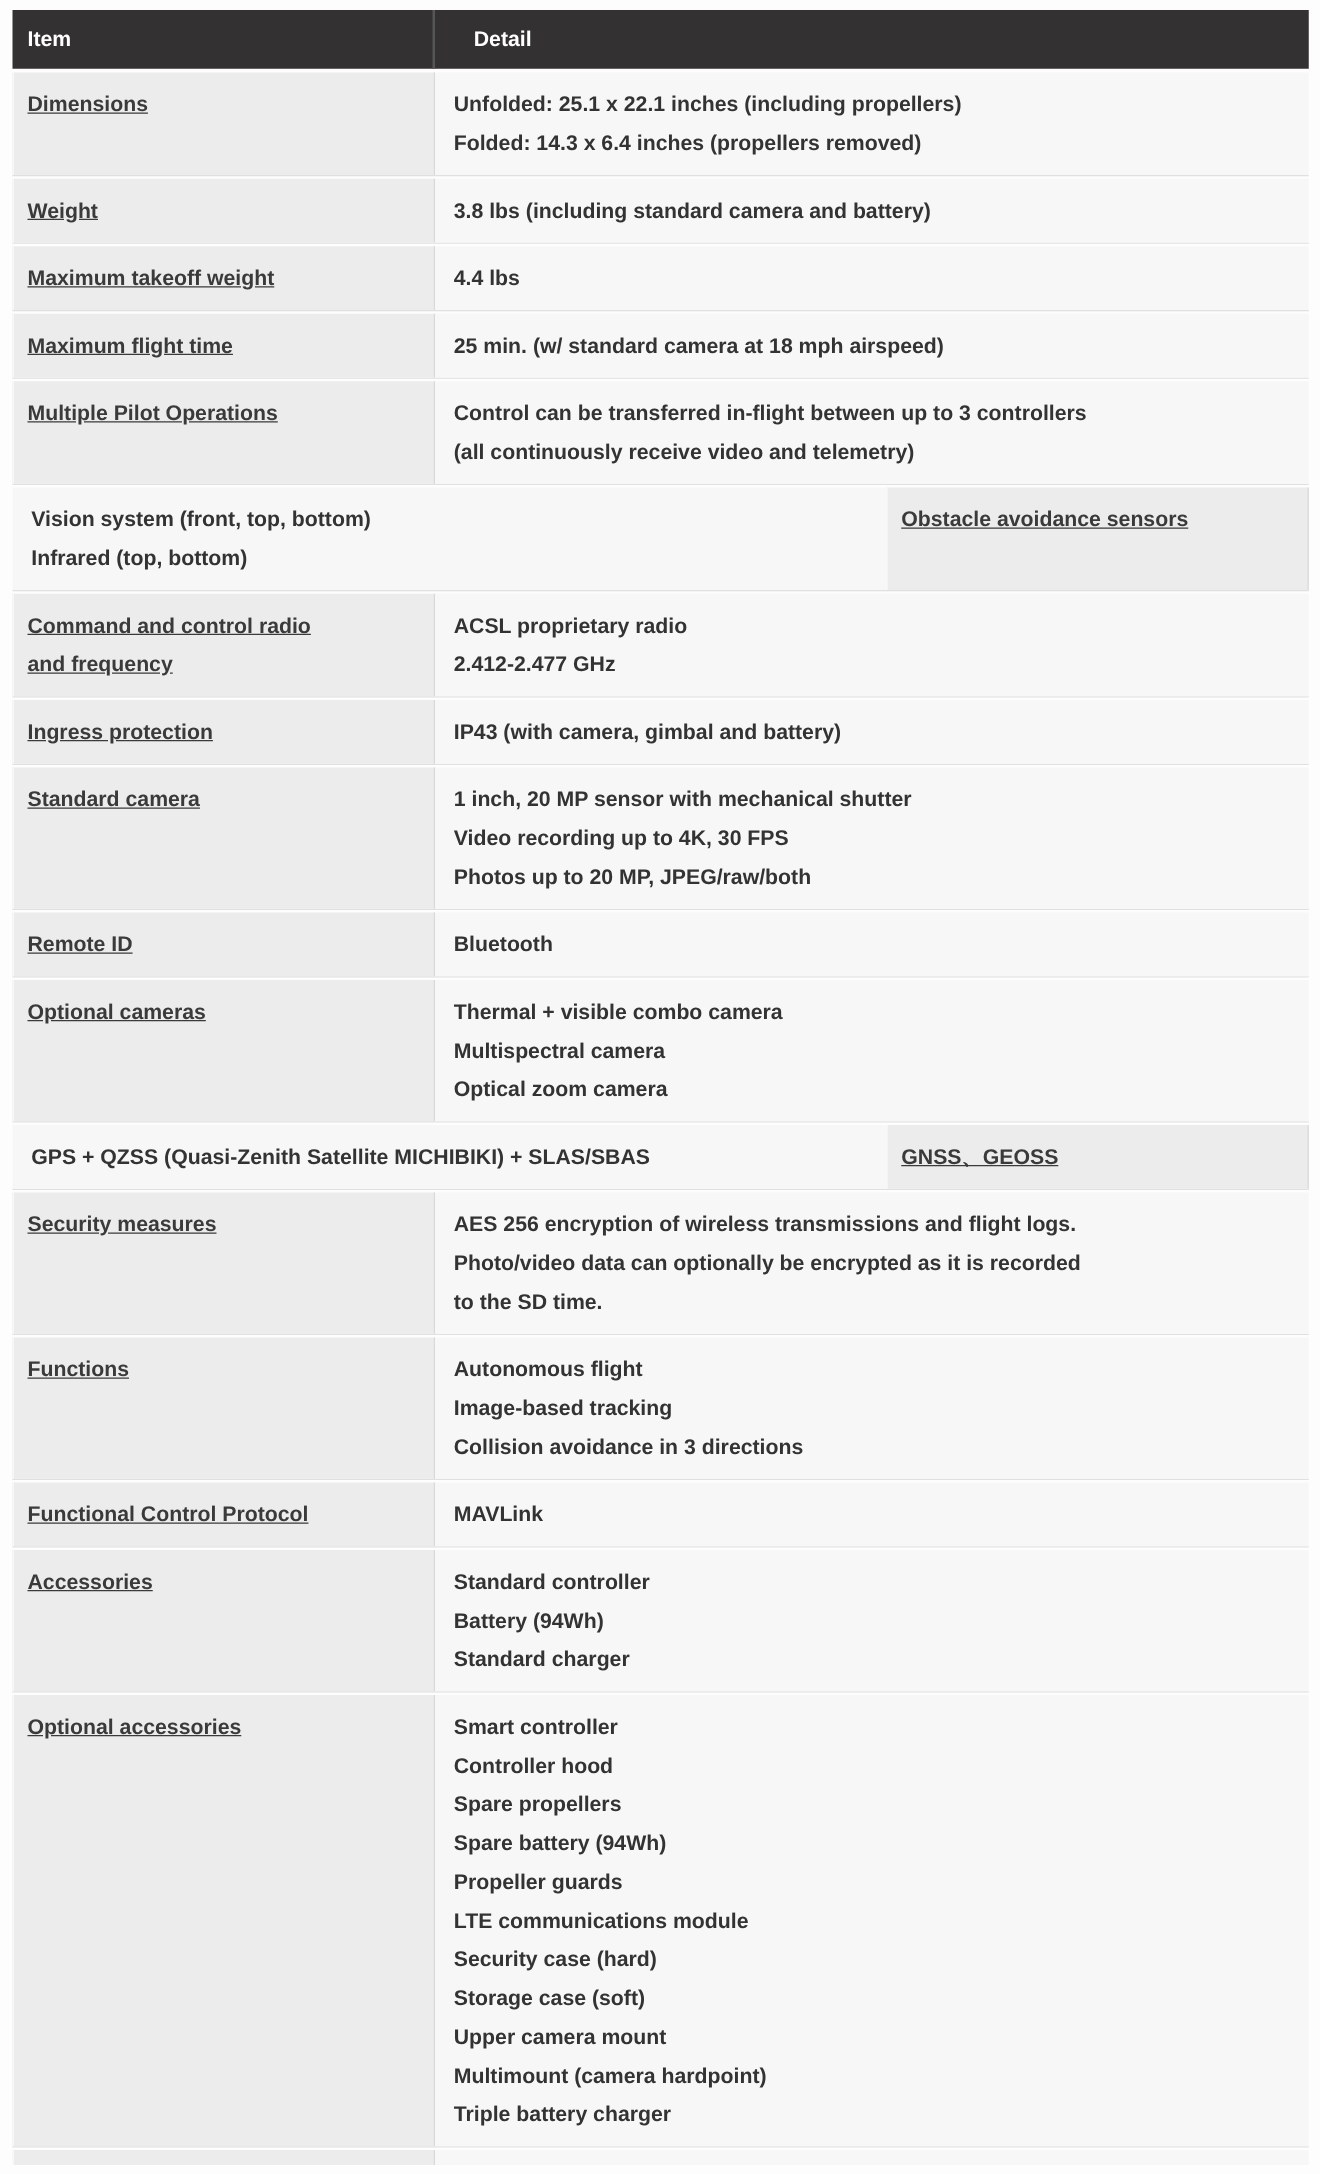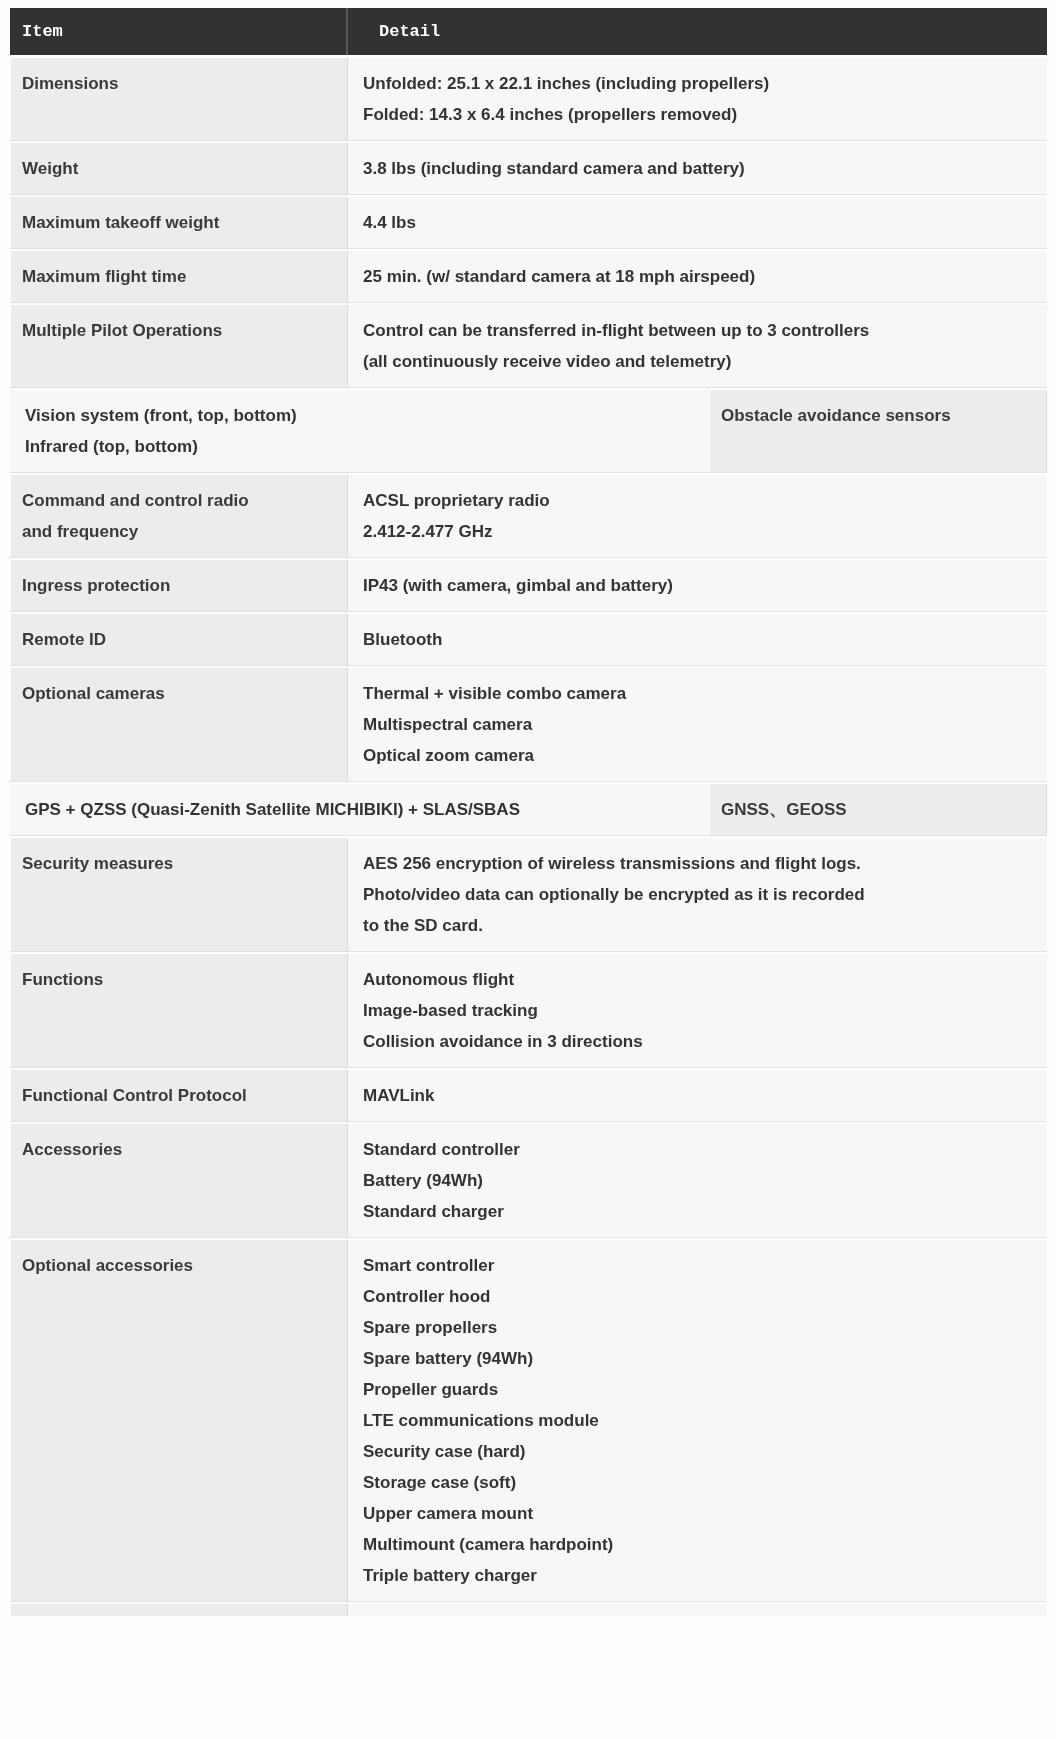--- a/index.html
+++ b/index.html
@@ -13,38 +13,39 @@
   body{
     width:1056px; min-height:1739px; overflow:hidden;
     font-family:"Liberation Sans","DejaVu Sans",sans-serif;
     font-size:17px; color:var(--detail-text);
   }
   .table-wrap{
     margin:8px 9px 0 10px; width:1037px;
   }
   .thead{
     display:flex; background:var(--header-bg); color:var(--header-text);
-    font-weight:bold; margin-bottom:3px;font-family:Liberation Mono, monospace;
+    font-weight:bold; margin-bottom:3px;
   }
   .thead .th{line-height:31px; padding:8px 12px;}
   .thead .th.item{
     width:338px; flex:0 0 338px; border-right:2px solid var(--header-divider);
   }
   .thead .th.detail{flex:1 1 auto; padding-left:31px;}
   .row{
     display:flex; align-items:stretch;
     border-bottom:1px solid var(--row-divider);
     margin-bottom:2px;
   }
   .cell{line-height:31px; padding:10px 12px;font-weight:bold;}
   .cell.item{
     width:338px; flex:0 0 338px; background:var(--item-cell-bg);
     color:var(--item-text); font-weight:bold; white-space:pre-line;
     border-right:1px solid var(--column-divider);
     box-shadow:1px 0 0 #fcfcfc inset; 
+    text-decoration:underline;
   }
   .cell.detail{
     flex:1 1 auto; background:var(--detail-cell-bg); padding-left:15px;
   }
   .cell.detail .line{line-height:31px;}
   .row.sliver{height:12px; overflow:hidden; border-bottom:none; margin-bottom:0;}
   .row.sliver .cell{padding:0;}
 </style>
 </head>
 <body>
@@ -109,20 +110,28 @@
         </div>
   </div>
 
   <div class="row">
     <div class="cell item">Ingress protection</div>
     <div class="cell detail">
           <div class="line">IP43 (with camera, gimbal and battery)</div>
         </div>
   </div>
 
+  <div class="row">
+    <div class="cell item">Standard camera</div>
+    <div class="cell detail">
+          <div class="line">1 inch, 20 MP sensor with mechanical shutter</div>
+          <div class="line">Video recording up to 4K, 30 FPS</div>
+          <div class="line">Photos up to 20 MP, JPEG/raw/both</div>
+        </div>
+  </div>
 
   <div class="row">
     <div class="cell item">Remote ID</div>
     <div class="cell detail">
           <div class="line">Bluetooth</div>
         </div>
   </div>
 
   <div class="row">
     <div class="cell item">Optional cameras</div>
@@ -138,21 +147,21 @@
           <div class="line">GPS + QZSS (Quasi-Zenith Satellite MICHIBIKI) + SLAS/SBAS</div>
         </div>
     <div class="cell item">GNSS、GEOSS</div>
   </div>
 
   <div class="row">
     <div class="cell item">Security measures</div>
     <div class="cell detail">
           <div class="line">AES 256 encryption of wireless transmissions and flight logs.</div>
           <div class="line">Photo/video data can optionally be encrypted as it is recorded</div>
-          <div class="line">to the SD card.</div>
+          <div class="line">to the SD time.</div>
         </div>
   </div>
 
   <div class="row">
     <div class="cell item">Functions</div>
     <div class="cell detail">
           <div class="line">Autonomous flight</div>
           <div class="line">Image-based tracking</div>
           <div class="line">Collision avoidance in 3 directions</div>
         </div>

